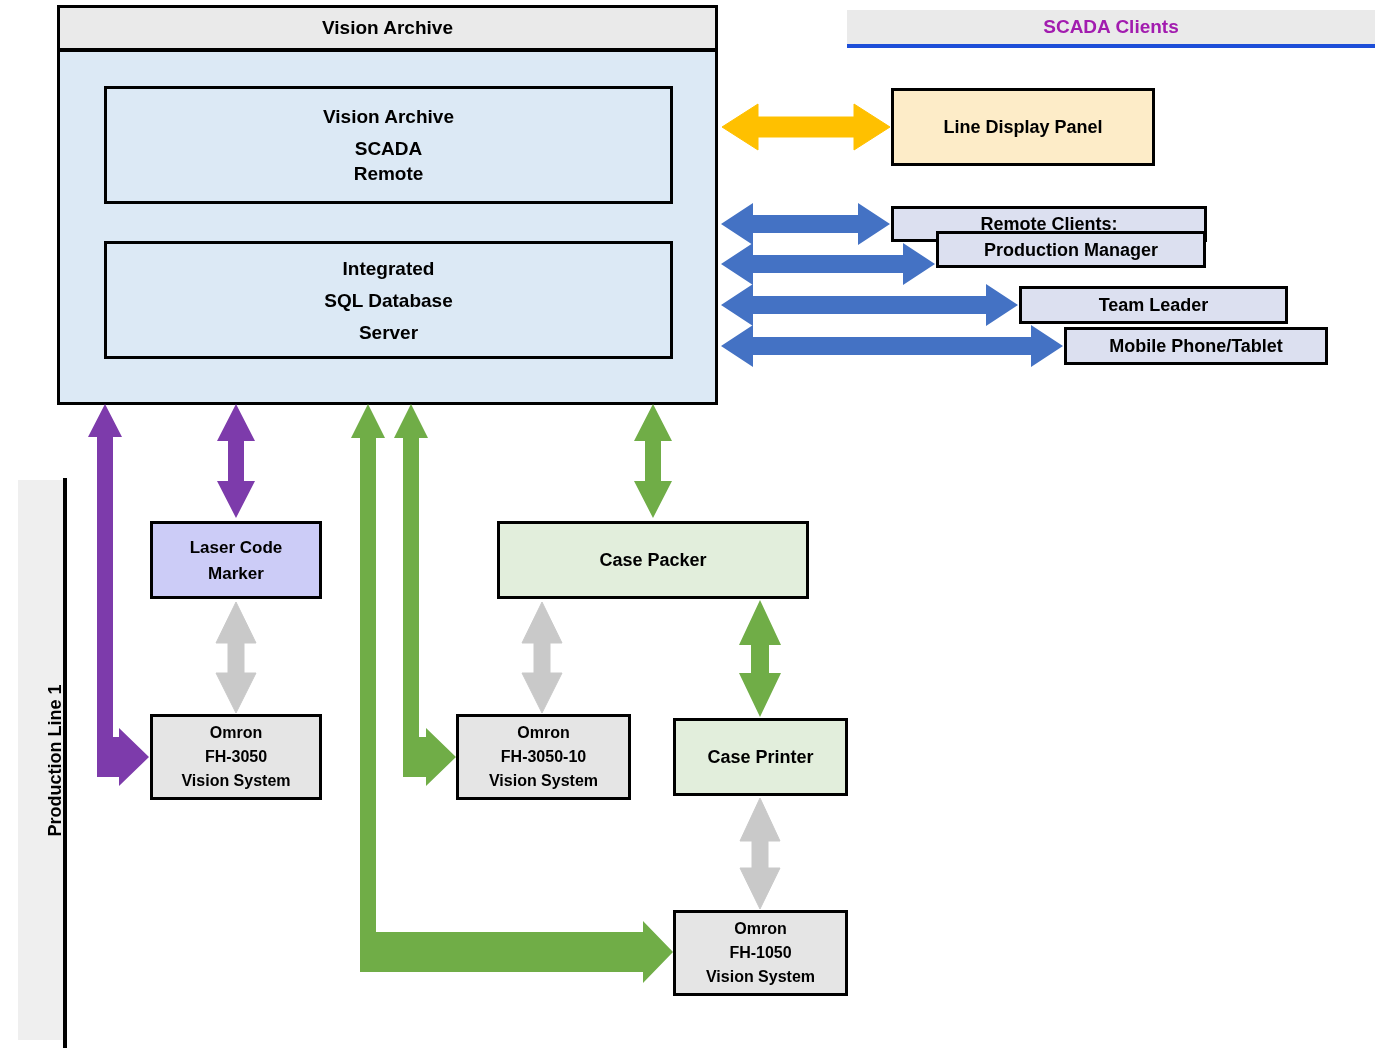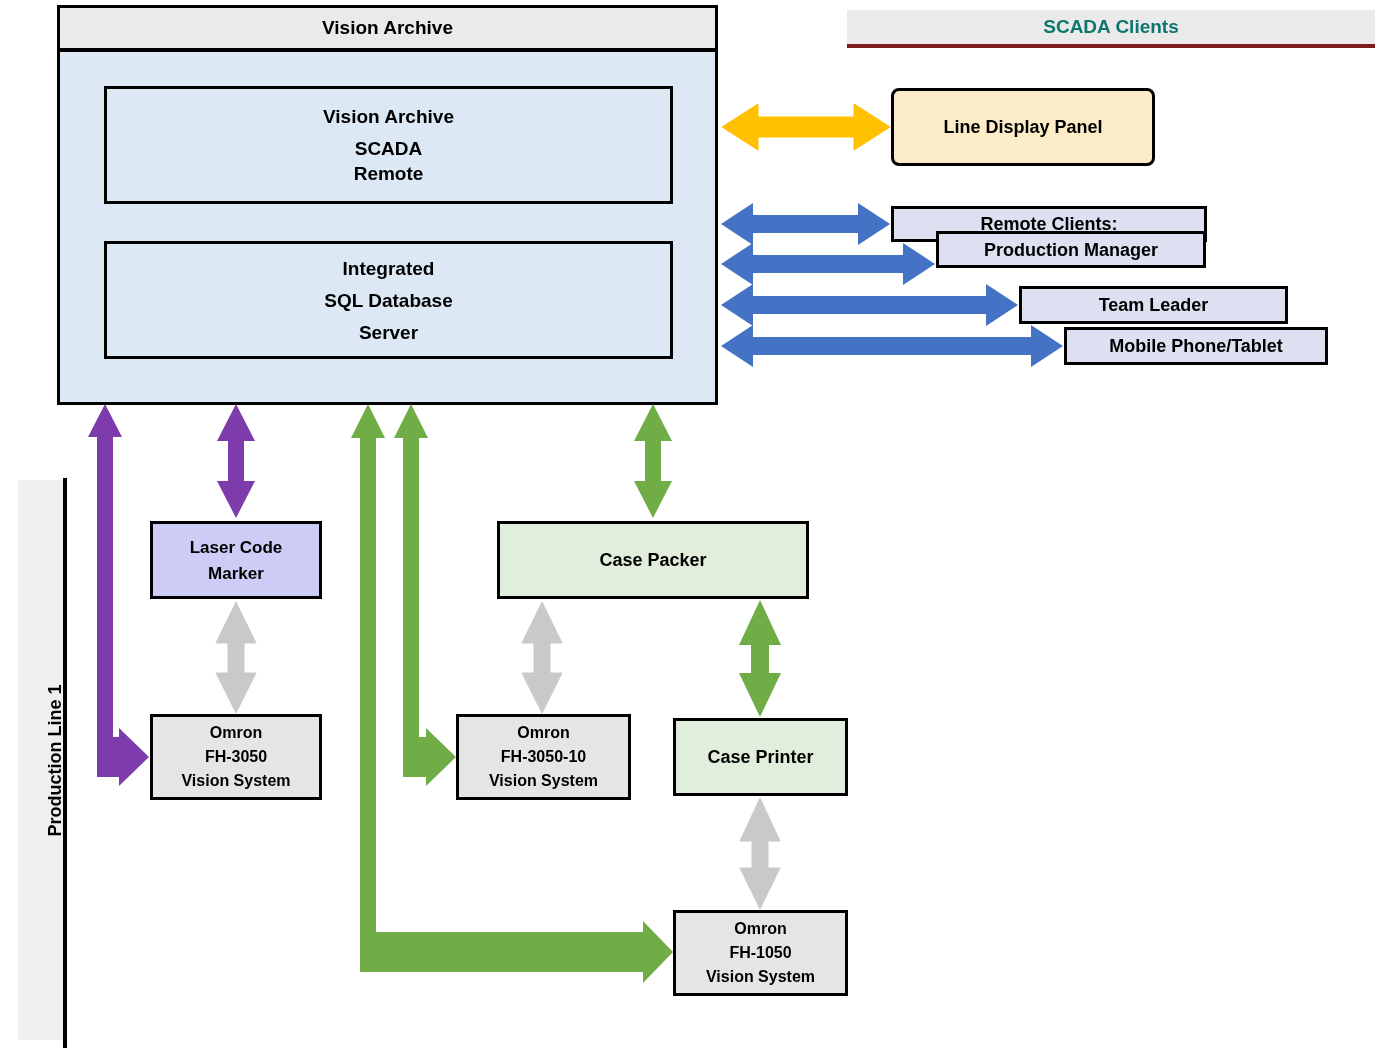--- a/index.html
+++ b/index.html
@@ -25,40 +25,40 @@
     text-align:center;
     line-height:1.0;
   }
   .box .line{display:block;}
 
   
   .hdr-bar{
     position:absolute;
     box-sizing:border-box;
     background:#eaeaea;
-    border-bottom:4px solid #7f1d1d;
+    border-bottom:4px solid #1d4ed8;
     display:flex;align-items:center;justify-content:center;
-    font-weight:bold;color:#0f766e;
+    font-weight:bold;color:#a21caf;
   }
 
   .outer-va{
     position:absolute;box-sizing:border-box;
     border:3px solid #000;
     background:#dce9f5;
   }
   .va-title{
     position:absolute;box-sizing:border-box;
     background:#eaeaea;
     border-bottom:4px solid #000;
     display:flex;align-items:center;justify-content:center;
     font-weight:bold;color:#000;
   }
 
   .inner-blue{background:#dce9f5;}
-  .cream{background:#fdecc8;border-radius:8px;}
+  .cream{background:#fdecc8;}
   .lav{background:#dce0f0;}
   .peri{background:#ccccf7;}
   .grayb{background:#e5e5e5;}
   .greenb{background:#e2eedc;}
 
   
   .pl-strip{
     position:absolute;
     background:#efefef;
   }

